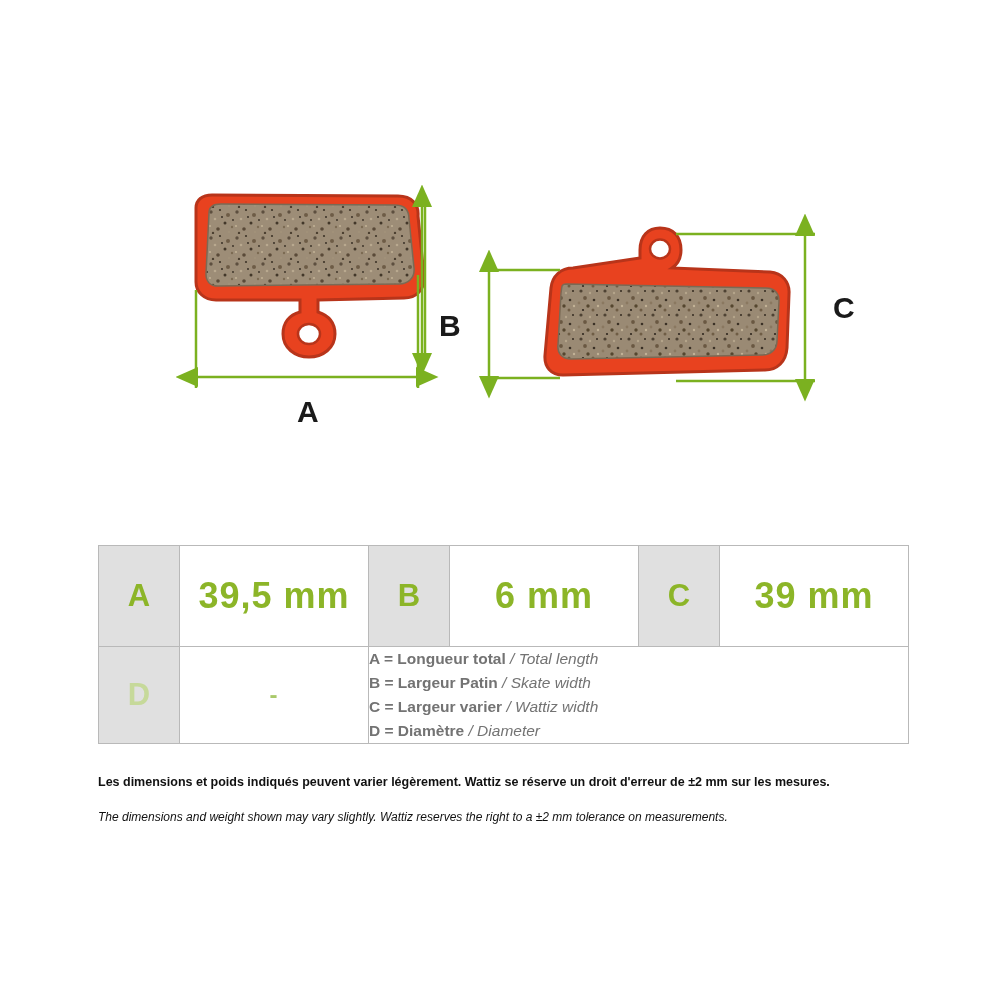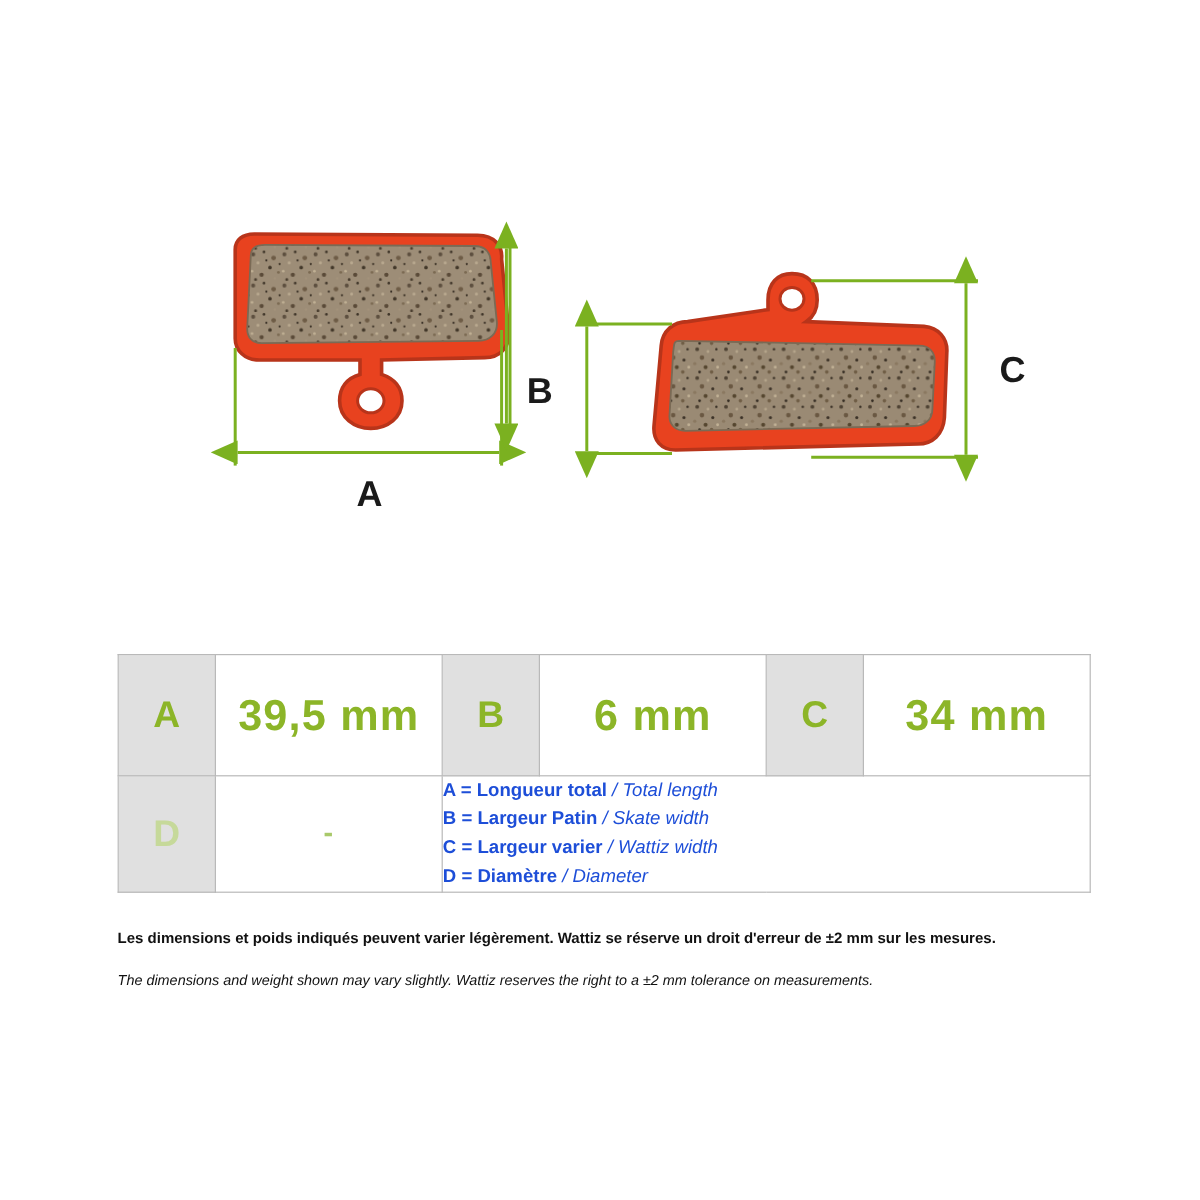--- a/index.html
+++ b/index.html
@@ -71,21 +71,21 @@
   .val-cell.dash {
     color: #a9c96a;
     font-size: 24px;
   }
   .row-dims td {
     height: 100px;
   }
   .legend-cell {
     padding: 14px 0 14px 22px;
     font-size: 15.5px;
-    color: #1d4ed8;
+    color: #737373;
     line-height: 1.55;
   }
   .legend-cell .ln {
     white-space: nowrap;
   }
   .legend-cell b {
     font-weight: bold;
   }
   .legend-cell i {
     font-style: italic;
@@ -243,21 +243,21 @@
 </div>
 
 <table class="spec-table">
   <tbody>
       <tr class="row-dims">
     <td class="lbl-cell">A</td>
     <td class="val-cell">39,5 mm</td>
     <td class="lbl-cell">B</td>
     <td class="val-cell">6 mm</td>
     <td class="lbl-cell">C</td>
-    <td class="val-cell">34 mm</td>
+    <td class="val-cell">39 mm</td>
   </tr>
   <tr>
     <td class="lbl-cell faded">D</td>
     <td class="val-cell dash">-</td>
     <td class="legend-cell" colspan="4">
       <div class="ln"><b>A = Longueur total</b><i> / Total length</i></div>
       <div class="ln"><b>B = Largeur Patin</b><i> / Skate width</i></div>
       <div class="ln"><b>C = Largeur varier</b><i> / Wattiz width</i></div>
       <div class="ln"><b>D = Diamètre</b><i> / Diameter</i></div>
     </td>

